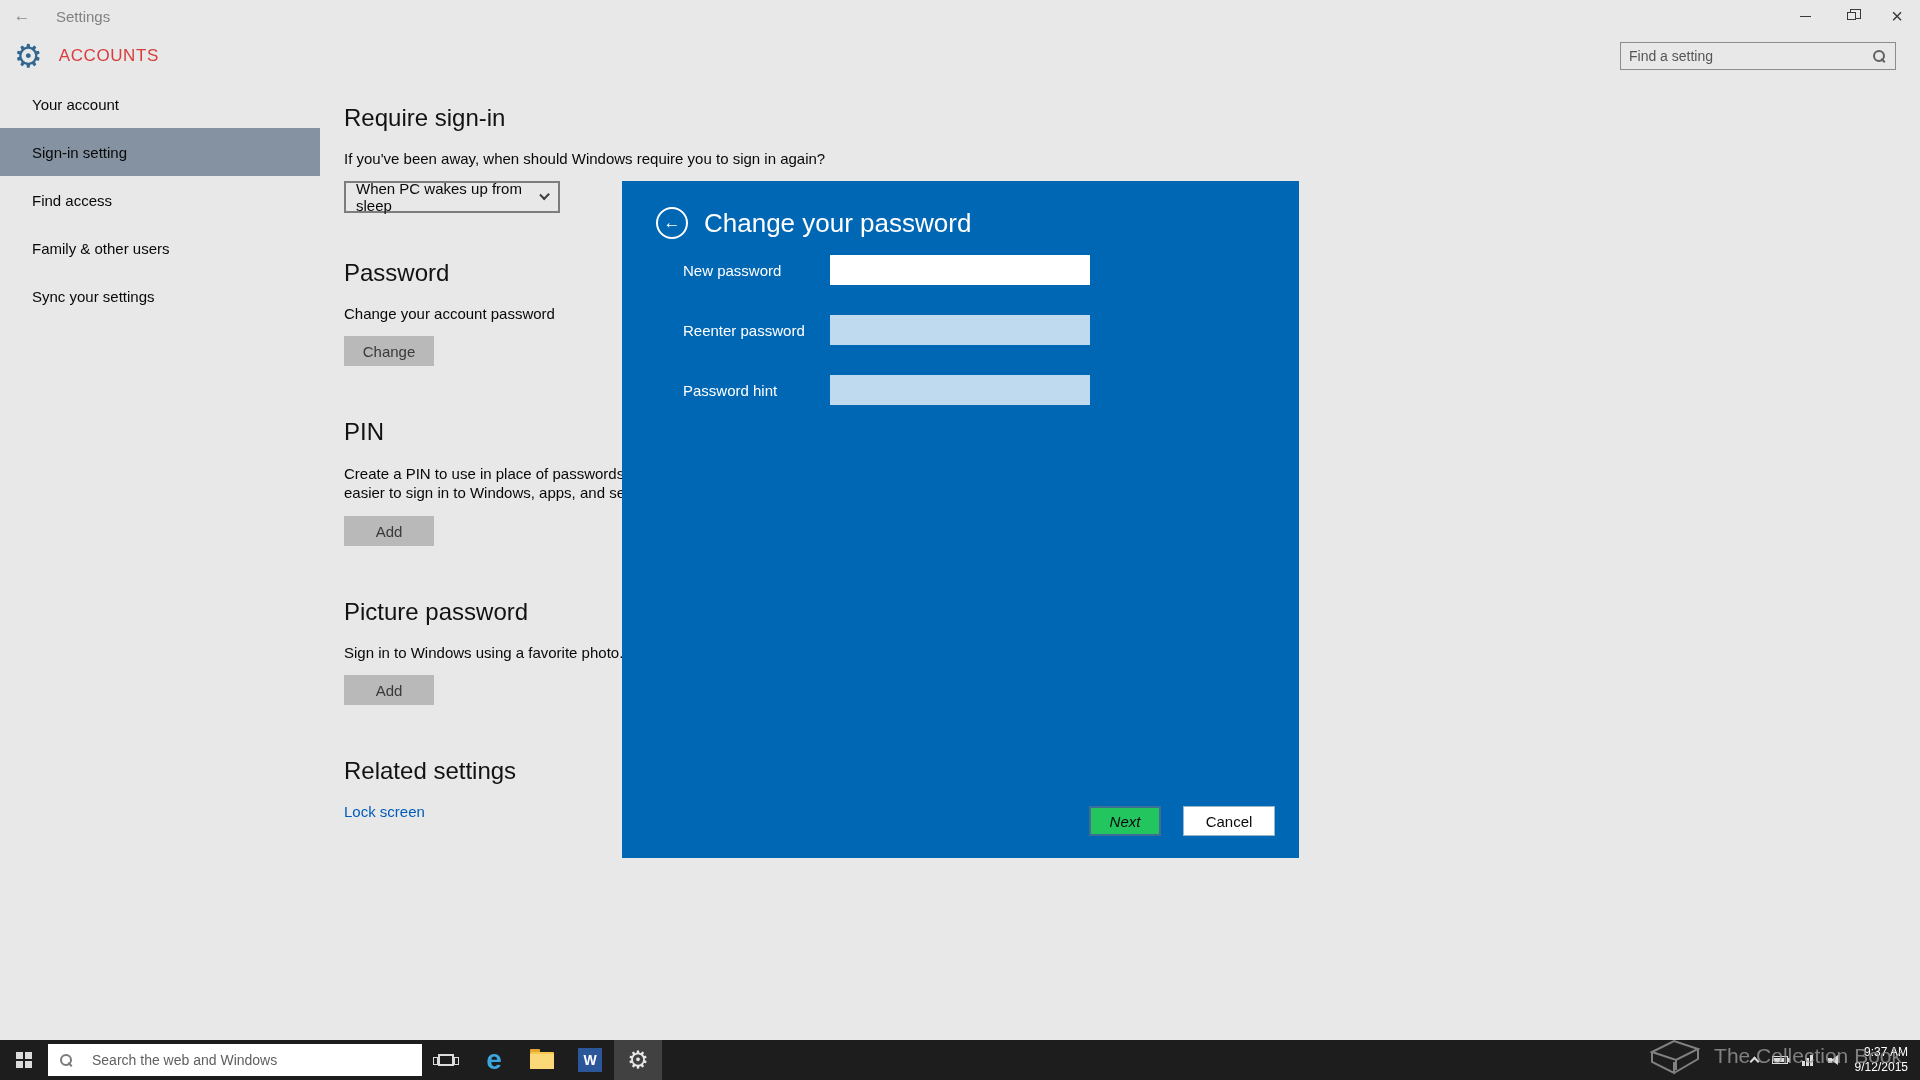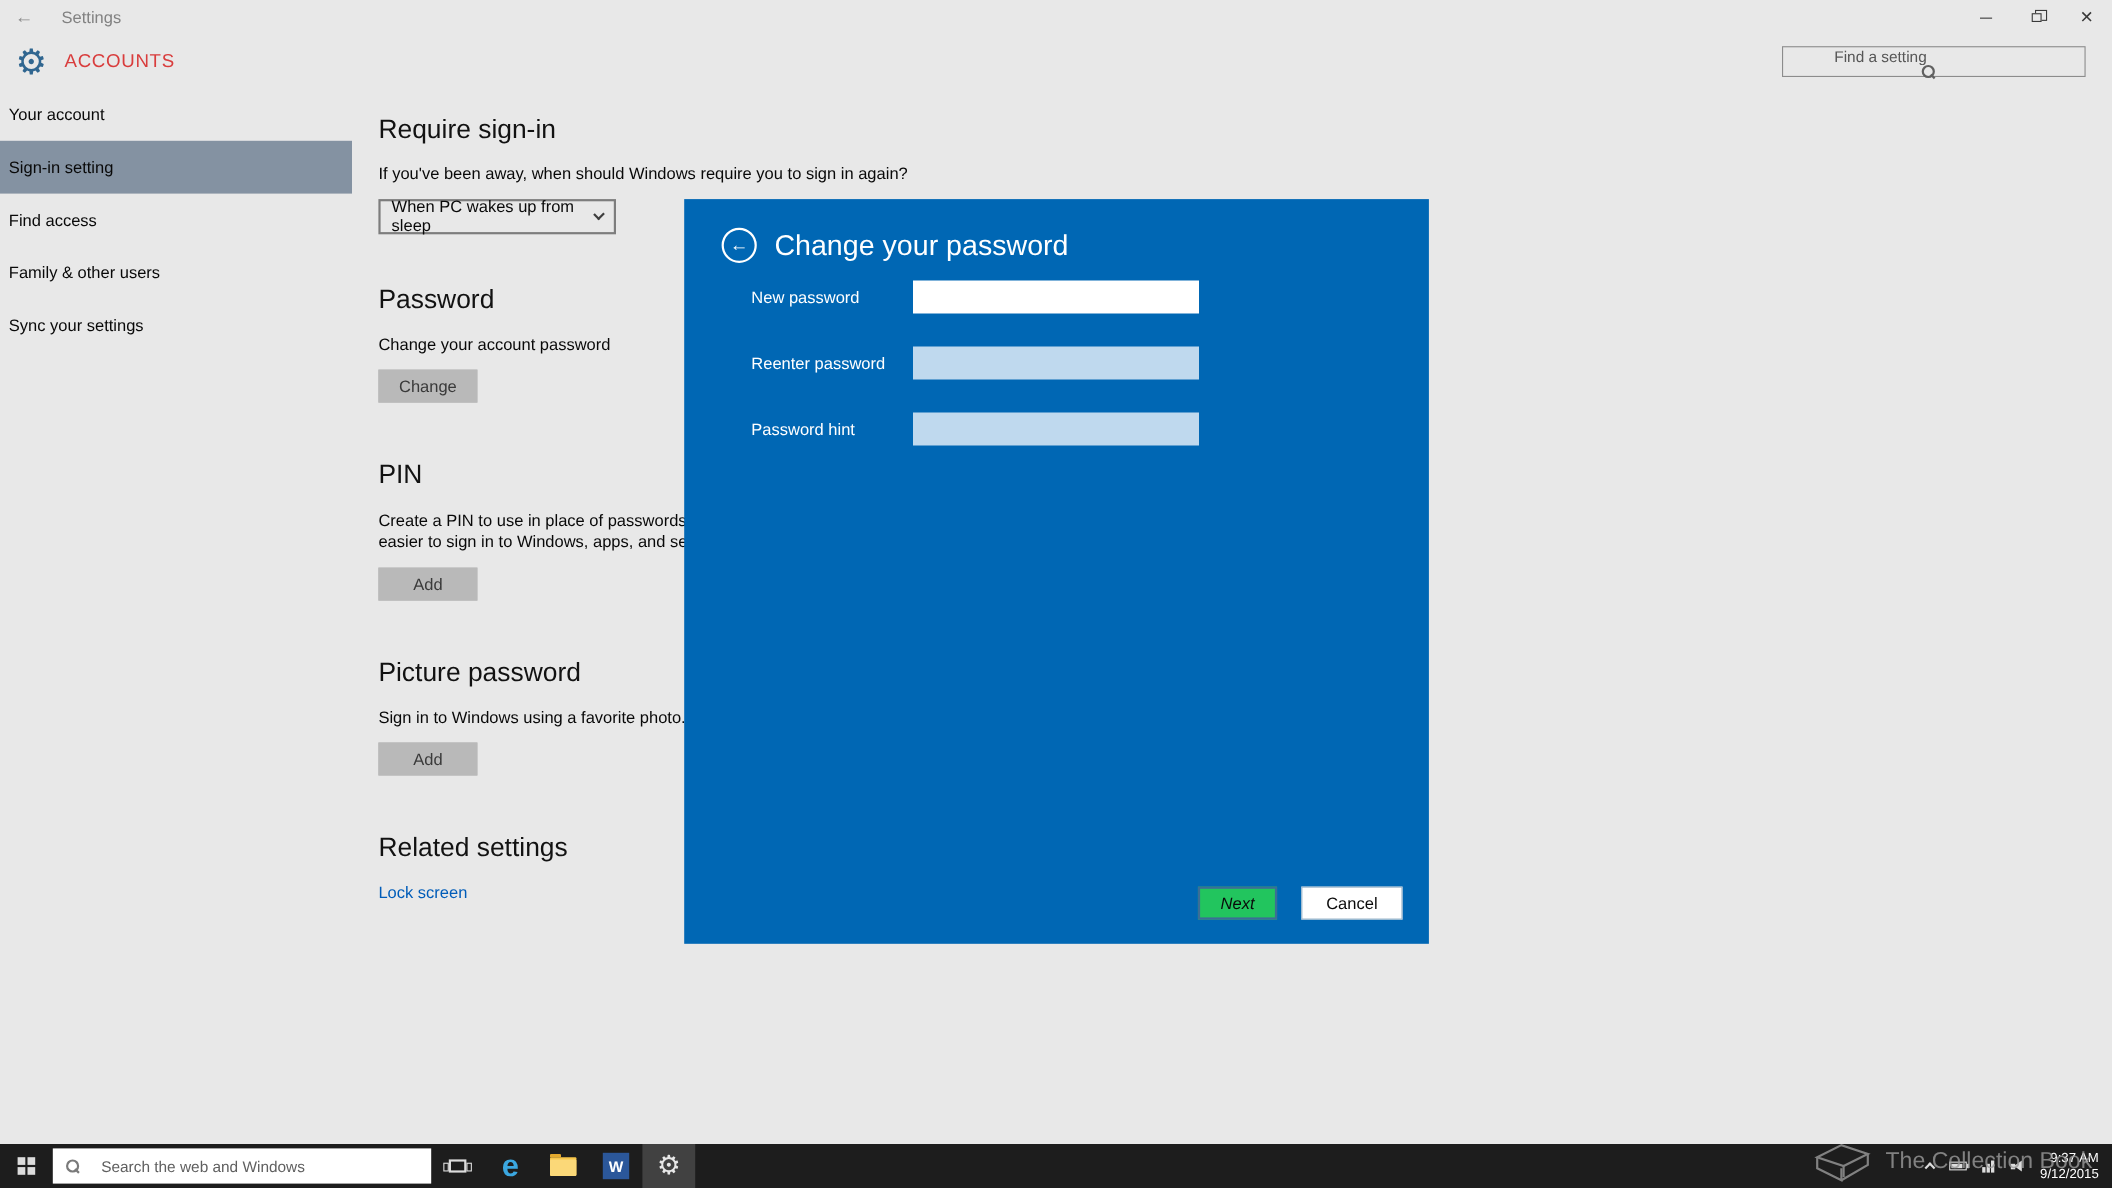--- a/index.html
+++ b/index.html
@@ -16,30 +16,30 @@
   .tb-btn { width:46px; height:32px; display:flex; align-items:center; justify-content:center; color:#404040; }
   .ic-min { width:11px; height:1px; background:#404040; }
   .ic-restore { position:relative; width:9px; height:8px; border:1px solid #404040; background:#fff; }
   .ic-restore::before { content:""; position:absolute; top:-4px; left:2px; width:9px; height:8px; border:1px solid #404040; z-index:-1; }
   .ic-close { font-size:20px; line-height:20px; }
 
   
   .header { position:absolute; top:32px; left:0; right:0; height:48px; display:flex; align-items:center; background:#fff; z-index:2; }
   .hdr-gear { margin-left:14px; font-size:32px; line-height:32px; color:#35719f; }
   .hdr-title { margin-left:16px; font-size:17px; font-weight:normal; letter-spacing:.6px; color:#ef4444; }
-  .find-box { position:absolute; right:24px; top:10px; width:276px; height:28px; border:1px solid #9a9a9a; background:#fff; display:flex; align-items:center;flex-direction:column; }
+  .find-box { position:absolute; right:24px; top:10px; width:276px; height:28px; border:1px solid #9a9a9a; background:#fff; display:flex; align-items:center; }
   .find-input { flex:1; border:none; outline:none; background:transparent; font-size:14px; color:#444; padding:0 8px; font-family:inherit; }
   .find-input::placeholder { color:#5f5f5f; }
   .mag { position:relative; width:12px; height:12px; margin-right:10px; }
   .mag::before { content:""; position:absolute; top:0; left:0; width:8px; height:8px; border:2px solid #6a6a6a; border-radius:50%; }
   .mag::after { content:""; position:absolute; width:2px; height:5px; background:#6a6a6a; left:9px; top:8px; transform:rotate(-45deg); }
 
   
   .sidebar { position:absolute; top:80px; left:0; width:320px; bottom:40px; background:#fff; z-index:1; }
-  .side-item { height:48px; display:flex; align-items:center; padding-left:8px; font-size:15px; color:#0a0a0a; cursor:default; }
+  .side-item { height:48px; display:flex; align-items:center; padding-left:32px; font-size:15px; color:#0a0a0a; cursor:default; }
   .side-item.selected { background:#92a1b2; }
 
   
   .content { position:absolute; left:344px; top:104px; width:780px; z-index:1; }
   .sect-h { font-size:24px; font-weight:400; color:#141414; }
   .desc { font-size:15px; color:#0a0a0a; margin-top:18px; white-space:nowrap; }
   .desc.two-line { line-height:19px; }
   .dropdown { margin-top:14px; width:216px; height:32px; border:2px solid #8a8a8a; display:flex; align-items:center; justify-content:space-between; padding:0 10px; font-size:15px; color:#0a0a0a; background:#fff0; }
   .chev-dn { width:8px; height:8px; border-right:2px solid #444; border-bottom:2px solid #444; transform:rotate(45deg); margin-top:-4px; }
   .gray-btn { margin-top:14px; width:90px; height:30px; background:#cccccc; border:1px solid #cccccc; font-size:15px; color:#404040; font-family:inherit; display:block; }
@@ -64,21 +64,21 @@
   .dlg-buttons { position:absolute; right:24px; bottom:22px; display:flex; }
   .dlg-btn { height:30px; font-size:15px; font-family:inherit; color:#0a0a0a; }
   .btn-next { width:72px; background:#22c55e; border:2px solid #3c6e96; margin-right:22px;font-style:italic; }
   .btn-cancel { width:92px; background:#fff; border:1px solid #9ab4c9; }
 
   
   .taskbar { position:absolute; left:0; bottom:0; width:1920px; height:40px; background:#1d1d1d; display:flex; align-items:center; z-index:20; }
   .tb-item { width:48px; height:40px; display:flex; align-items:center; justify-content:center; flex:0 0 auto; }
   .win-logo { display:grid; grid-template-columns:7px 7px; grid-gap:2px; }
   .win-logo i { width:7px; height:7px; background:#dcdcdc; }
-  .task-search { width:344px; height:32px; background:#fff; display:flex; align-items:center; padding-left:12px; flex:0 0 auto; }
+  .task-search { width:374px; height:32px; background:#fff; display:flex; align-items:center; padding-left:12px; flex:0 0 auto; }
   .task-search .mag::before { border-color:#7a7a7a; }
   .task-search .mag::after { background:#7a7a7a; }
   .task-search-input { flex:1; border:none; outline:none; font-size:14px; color:#444; padding:0 10px; font-family:inherit; background:transparent; }
   .task-search-input::placeholder { color:#5f5f5f; }
   .taskview { position:relative; width:16px; height:12px; border:2px solid #dcdcdc; background:transparent; }
   .taskview::before { content:""; position:absolute; left:-7px; top:1px; width:3px; height:6px; border:1px solid #dcdcdc; }
   .taskview::after { content:""; position:absolute; right:-7px; top:1px; width:3px; height:6px; border:1px solid #dcdcdc; }
   .edge-e { font-size:28px; font-weight:bold; color:#3ba7e0; line-height:28px; }
   .folder { position:relative; width:24px; height:17px; background:#f8c64a; border-radius:1px; }
   .folder::before { content:""; position:absolute; top:-3px; left:0; width:10px; height:3px; background:#e3a82d; border-radius:1px 1px 0 0; }

